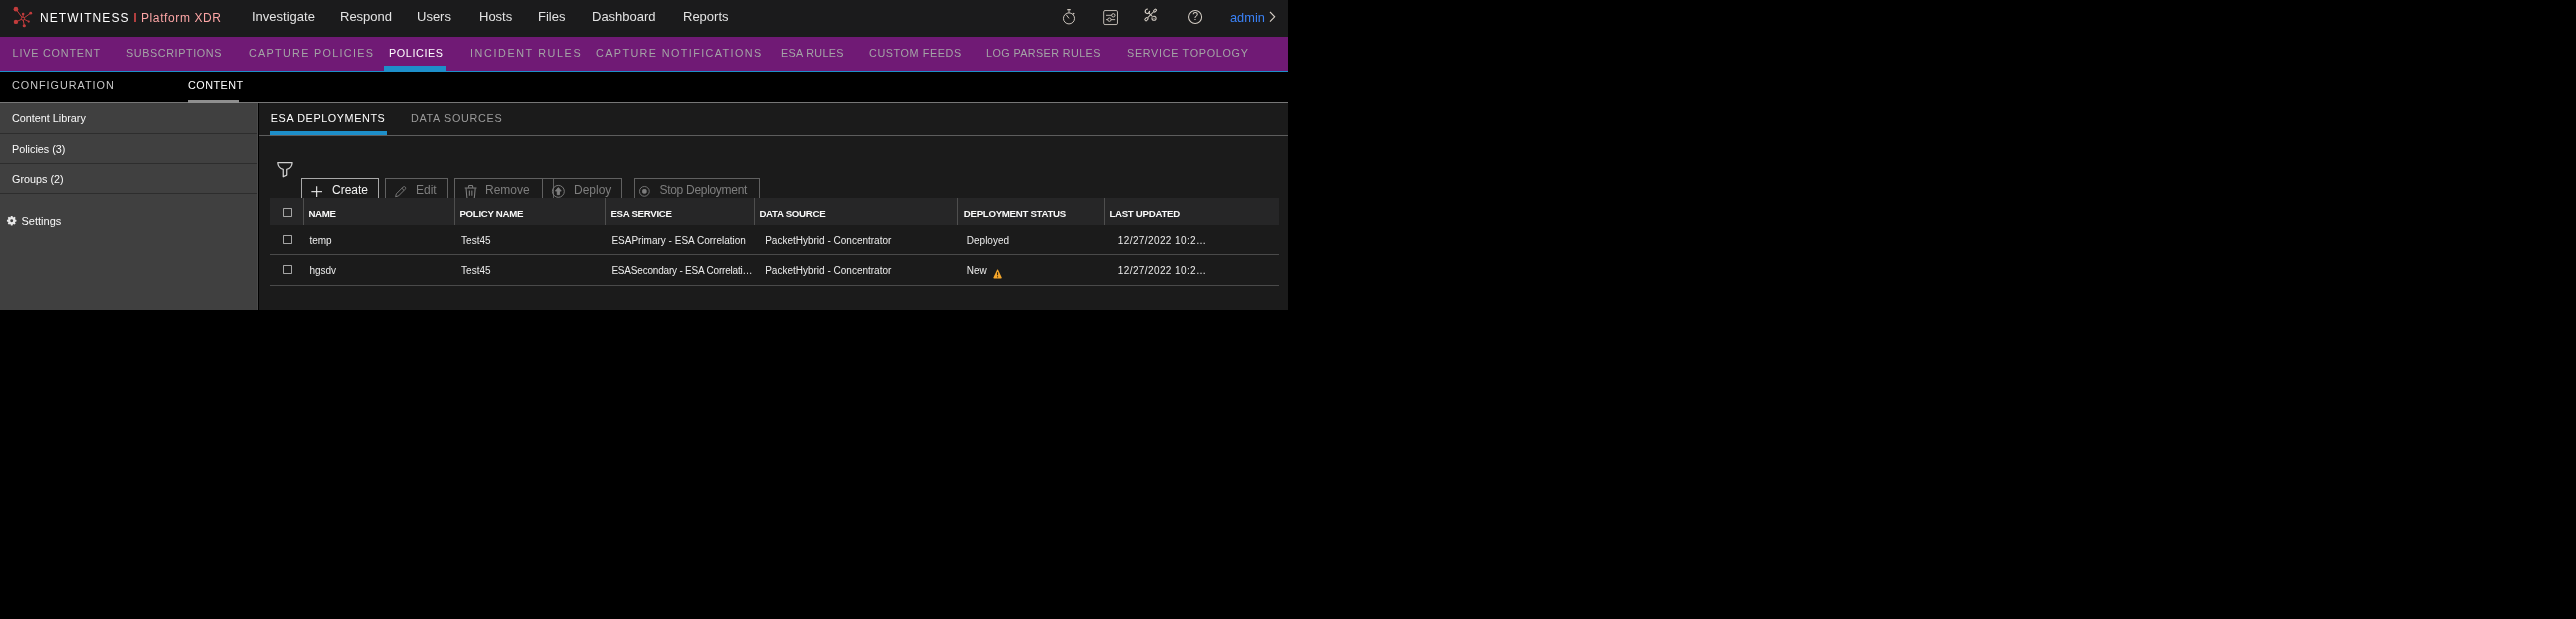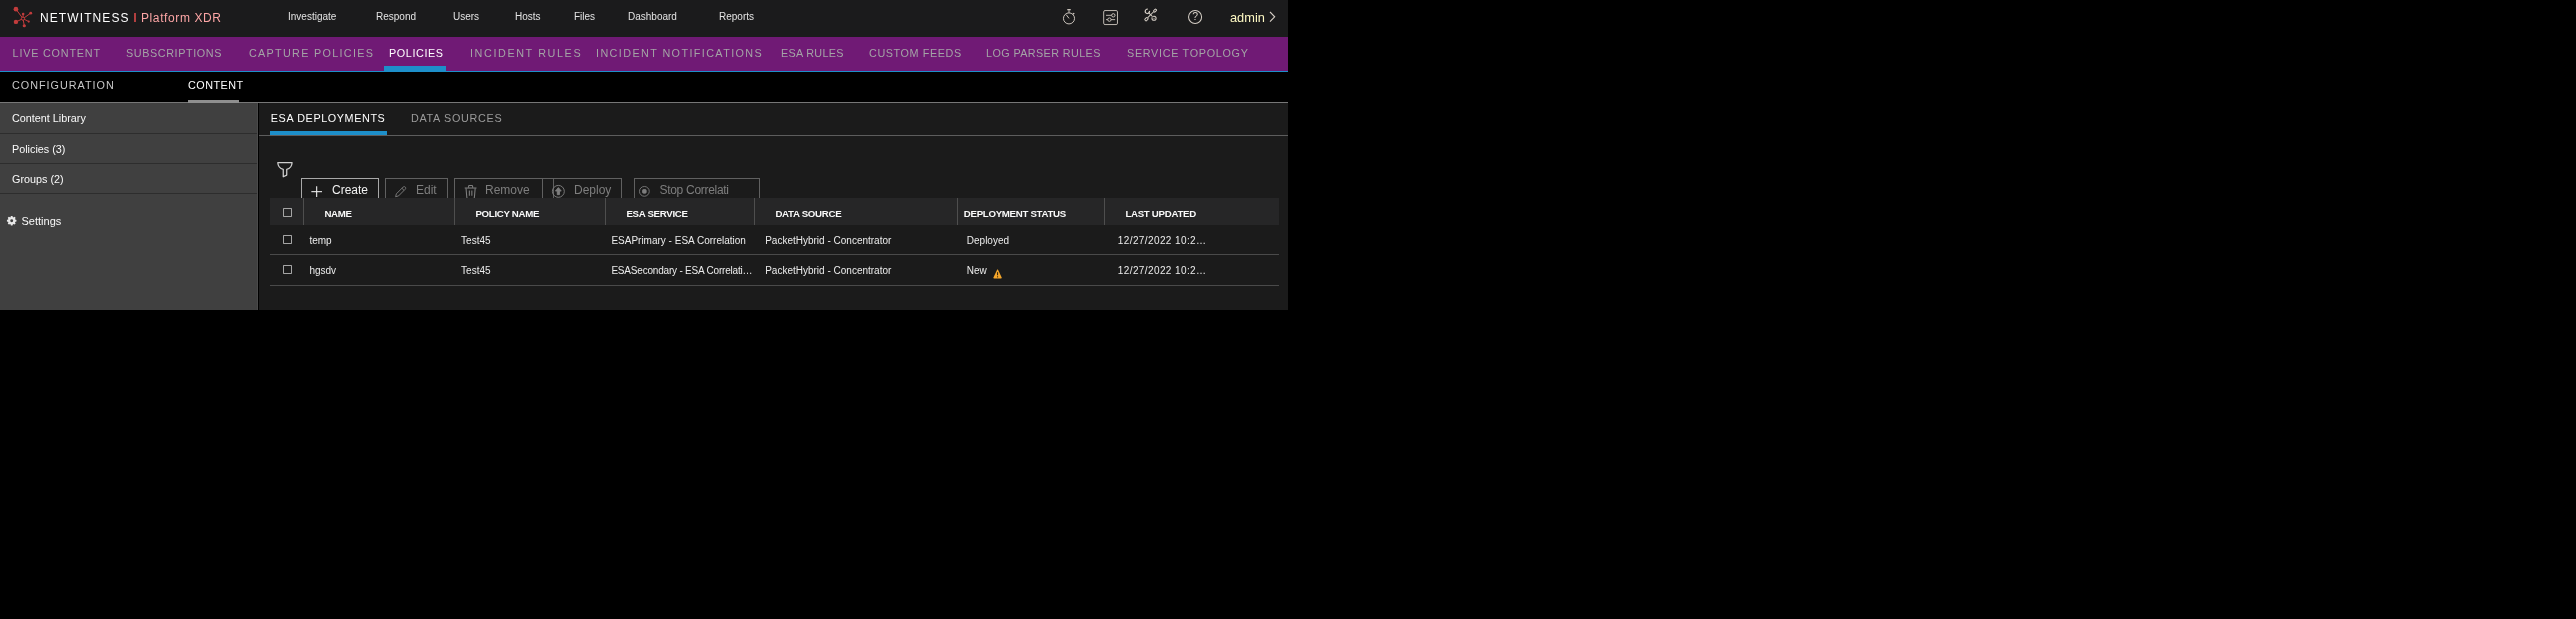--- a/index.html
+++ b/index.html
@@ -5,22 +5,22 @@
 * { margin:0; padding:0; box-sizing:border-box; }
 html,body { width:1288px; height:310px; background:#000; overflow:hidden; }
 body { font-family:"Liberation Sans", sans-serif; }
 #root { position:absolute; left:0; top:0; width:1288px; height:310px; }
 
 
 #topbar { position:absolute; left:0; top:0; width:1288px; height:37px; background:#1b1b1c; }
 .brand-nw { position:absolute; left:40px; top:11.4px; font-size:12px; letter-spacing:1.1px; color:#fff; font-weight:400; }
 .brand-pipe { position:absolute; left:134px; top:13.4px; width:1.7px; height:8.7px; background:#b23f3f; }
 .brand-xdr { position:absolute; left:141px; top:11.4px; font-size:12px; letter-spacing:0.6px; color:#fca5a5; font-weight:400; }
-.topnav { position:absolute; top:0; height:37px; line-height:34px; font-size:10px; color:#e3e3e3;margin-left:36px; }
-#adminTxt { position:absolute; left:1230px; top:0; height:37px; line-height:36px; font-size:12.8px; color:#fef9c3; }
+.topnav { position:absolute; top:0; height:37px; line-height:34px; font-size:13px; color:#e3e3e3; }
+#adminTxt { position:absolute; left:1230px; top:0; height:37px; line-height:36px; font-size:12.8px; color:#3b82f6; }
 
 
 #nav2 { position:absolute; left:0; top:37px; width:1288px; height:34px; background:#701a75; border-bottom:1.3px solid #1d8fca; box-sizing:content-box; }
 .n2 { position:absolute; top:0; height:34px; line-height:32px; font-size:10.8px; letter-spacing:0.9px; color:#a4a4a6; }
 .n2.active { color:#fff; }
 .n2.active::after { content:""; position:absolute; left:-5px; bottom:0px; height:5px; background:#1d8fca; width:calc(100% + 7px); }
 
 
 #nav3 { position:absolute; left:0; top:72px; width:1288px; height:31px; background:#000; border-bottom:0.7px solid #777; }
 .n3 { position:absolute; top:0; height:30px; line-height:27.6px; font-size:10.8px; letter-spacing:1px; color:#c8c8c8; }
@@ -44,21 +44,21 @@
 #tabunder { position:absolute; left:11px; top:28px; width:117px; height:4.7px; background:#1d8fca; }
 
 
 .btn { position:absolute; top:55px; height:24.5px; border:0.7px solid #606060; color:#7e7e7e; font-size:12px;margin-top:20px; }
 .btn .lbl { position:absolute; top:0; height:23px; line-height:23.5px; }
 .btn.primary { border-color:#a9a9a9; color:#f2f2f2; }
 
 
 #table { position:absolute; left:11.4px; top:95px; width:1009px; }
 #thead { position:relative; height:26.6px; background:#262627; display:flex; } #thead .ckbox { margin-top:-3.2px; }
-.th { position:relative; height:100%; font-size:9.7px; font-weight:700; letter-spacing:-0.3px; color:#fafafa; line-height:32px; padding-left:20px; border-left:0.7px solid #4e4e4e; overflow:hidden; white-space:nowrap; }
+.th { position:relative; height:100%; font-size:9.7px; font-weight:700; letter-spacing:-0.3px; color:#fafafa; line-height:32px; padding-left:4px; border-left:0.7px solid #4e4e4e; overflow:hidden; white-space:nowrap; }
 .th.nb { border-left:none; }
 .trow { position:relative; height:30px; border-bottom:0.7px solid #4a4a4a; display:flex; }
 .trow.r2 { height:31px; }
 .td { position:relative; height:100%; line-height:32px; font-size:10px; color:#ececec; padding-left:6px; overflow:hidden; white-space:nowrap; }
 .ckbox { width:9px; height:9px; border:1px solid #a5a5a5; border-radius:0.7px; background:transparent; position:absolute; left:12.8px; top:50%; margin-top:-4.5px; }
 svg { position:absolute; overflow:visible; }
 </style>
 </head>
 <body>
 <div id="root">
@@ -130,21 +130,21 @@
       <polyline points="1.5,1.5 8.5,8.7 1.5,15.9"></polyline>
     </svg>
   </div>
 
   <div id="nav2">
     <span class="n2" style="left:12.6px;letter-spacing:0.8px">LIVE CONTENT</span>
     <span class="n2" style="left:126px;letter-spacing:0.6px">SUBSCRIPTIONS</span>
     <span class="n2" style="left:249px;letter-spacing:1.3px">CAPTURE POLICIES</span>
     <span class="n2 active" style="left:389px;letter-spacing:0.6px">POLICIES</span>
     <span class="n2" style="left:470px;letter-spacing:1.6px">INCIDENT RULES</span>
-    <span class="n2" style="left:596px;letter-spacing:1.4px">INCIDENT NOTIFICATIONS</span>
+    <span class="n2" style="left:596px;letter-spacing:1.4px">CAPTURE NOTIFICATIONS</span>
     <span class="n2" style="left:781px;letter-spacing:0.3px">ESA RULES</span>
     <span class="n2" style="left:869px;letter-spacing:0.6px">CUSTOM FEEDS</span>
     <span class="n2" style="left:986px;letter-spacing:0.4px">LOG PARSER RULES</span>
     <span class="n2" style="left:1127px;letter-spacing:0.7px">SERVICE TOPOLOGY</span>
   </div>
 
   <div id="nav3">
     <span class="n3" style="left:12px;letter-spacing:1px">CONFIGURATION</span>
     <span class="n3 active" style="left:140px;letter-spacing:0.5px">CONTENT</span>
   </div>
@@ -201,21 +201,21 @@
         <circle cx="9.5" cy="9.5" r="8.9"></circle>
         <path d="M 9.5 3.9 L 13.8 9 L 11.1 9 L 11.1 14.4 L 7.9 14.4 L 7.9 9 L 5.2 9 Z" fill="#7e7e7e"></path>
       </svg>
       <span class="lbl" style="left:31px">Deploy</span>
     </div>
     <div class="btn" style="left:375px;width:126px">
       <svg width="11.4" height="11.4" style="left:4.4px;top:6.7px" fill="none" stroke="#7e7e7e" stroke-width="1.3" viewBox="0 0 17 17">
         <circle cx="8" cy="8" r="7.3"></circle>
         <rect x="5.3" y="5.3" width="5.4" height="5.4" rx="1.3" fill="#7e7e7e"></rect>
       </svg>
-      <span class="lbl" style="left:24.5px;letter-spacing:-0.3px">Stop Correlati</span>
+      <span class="lbl" style="left:24.5px;letter-spacing:-0.3px">Stop Deployment</span>
     </div>
 
     <div id="table">
       <div id="thead">
         <div class="th nb" style="width:33px">
             <span class="ckbox"></span>
           </div>
         <div class="th" style="width:151px">NAME</div>
         <div class="th" style="width:151px">POLICY NAME</div>
         <div class="th" style="width:149px">ESA SERVICE</div>

